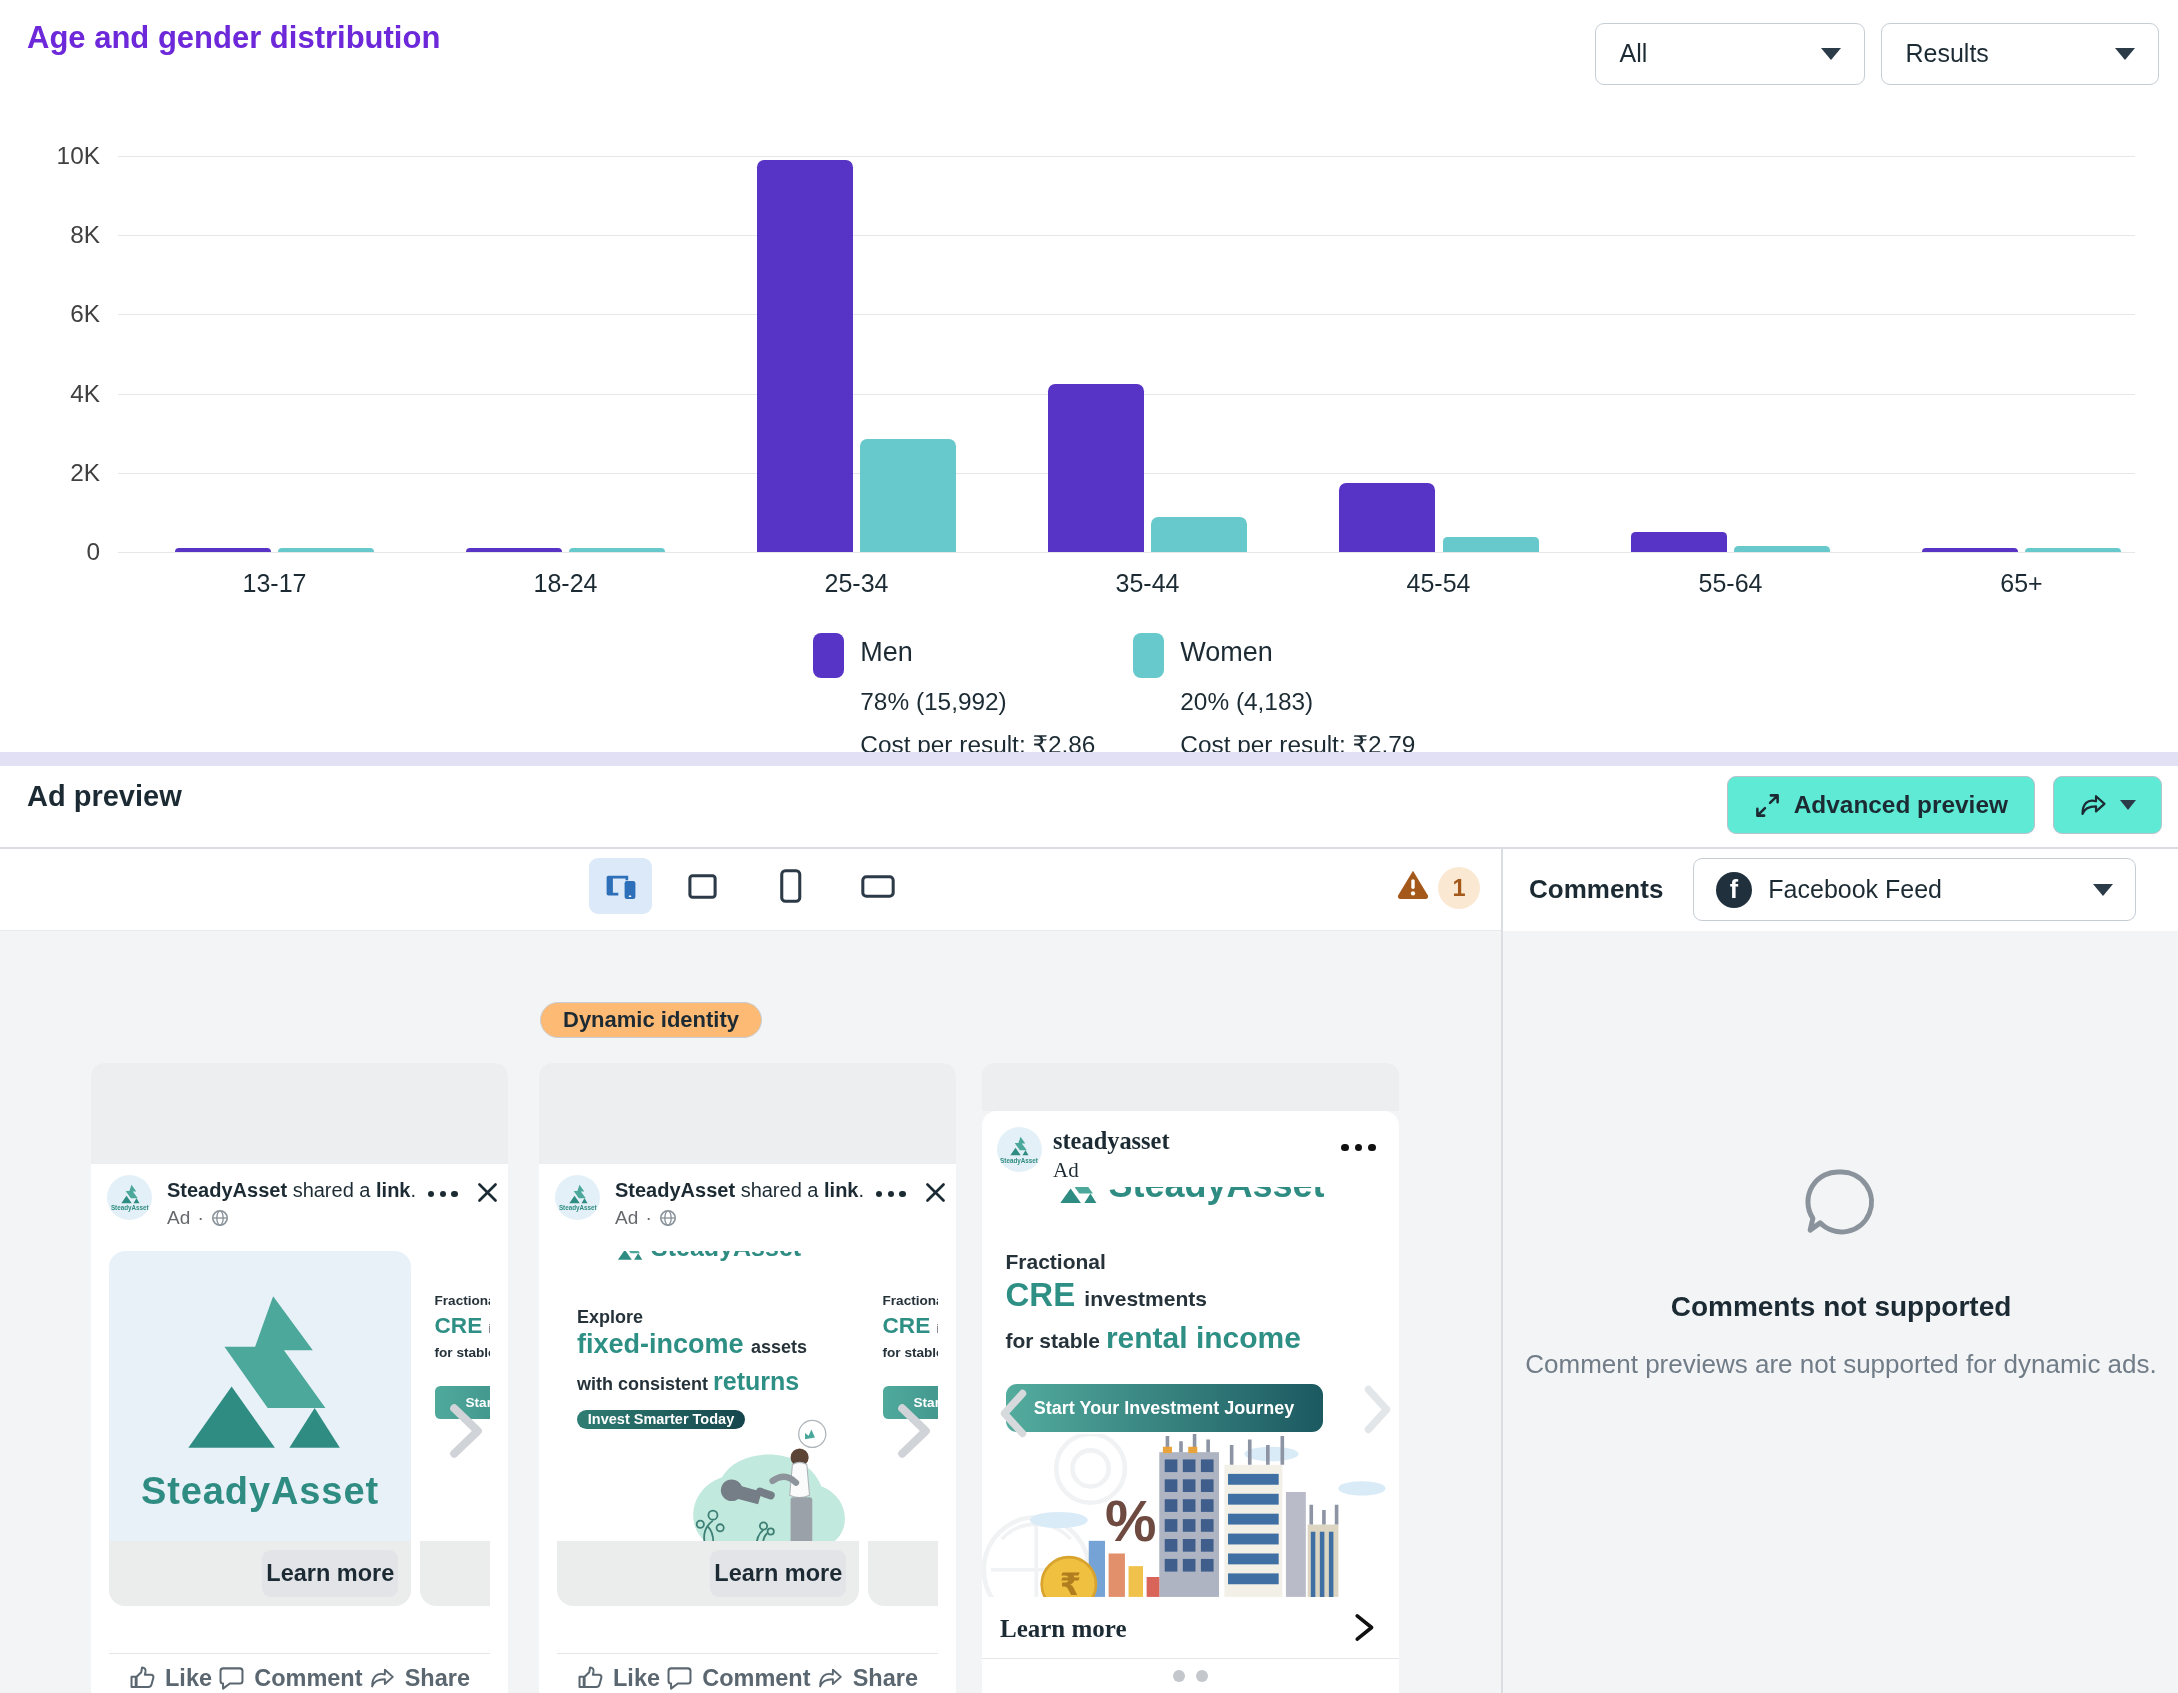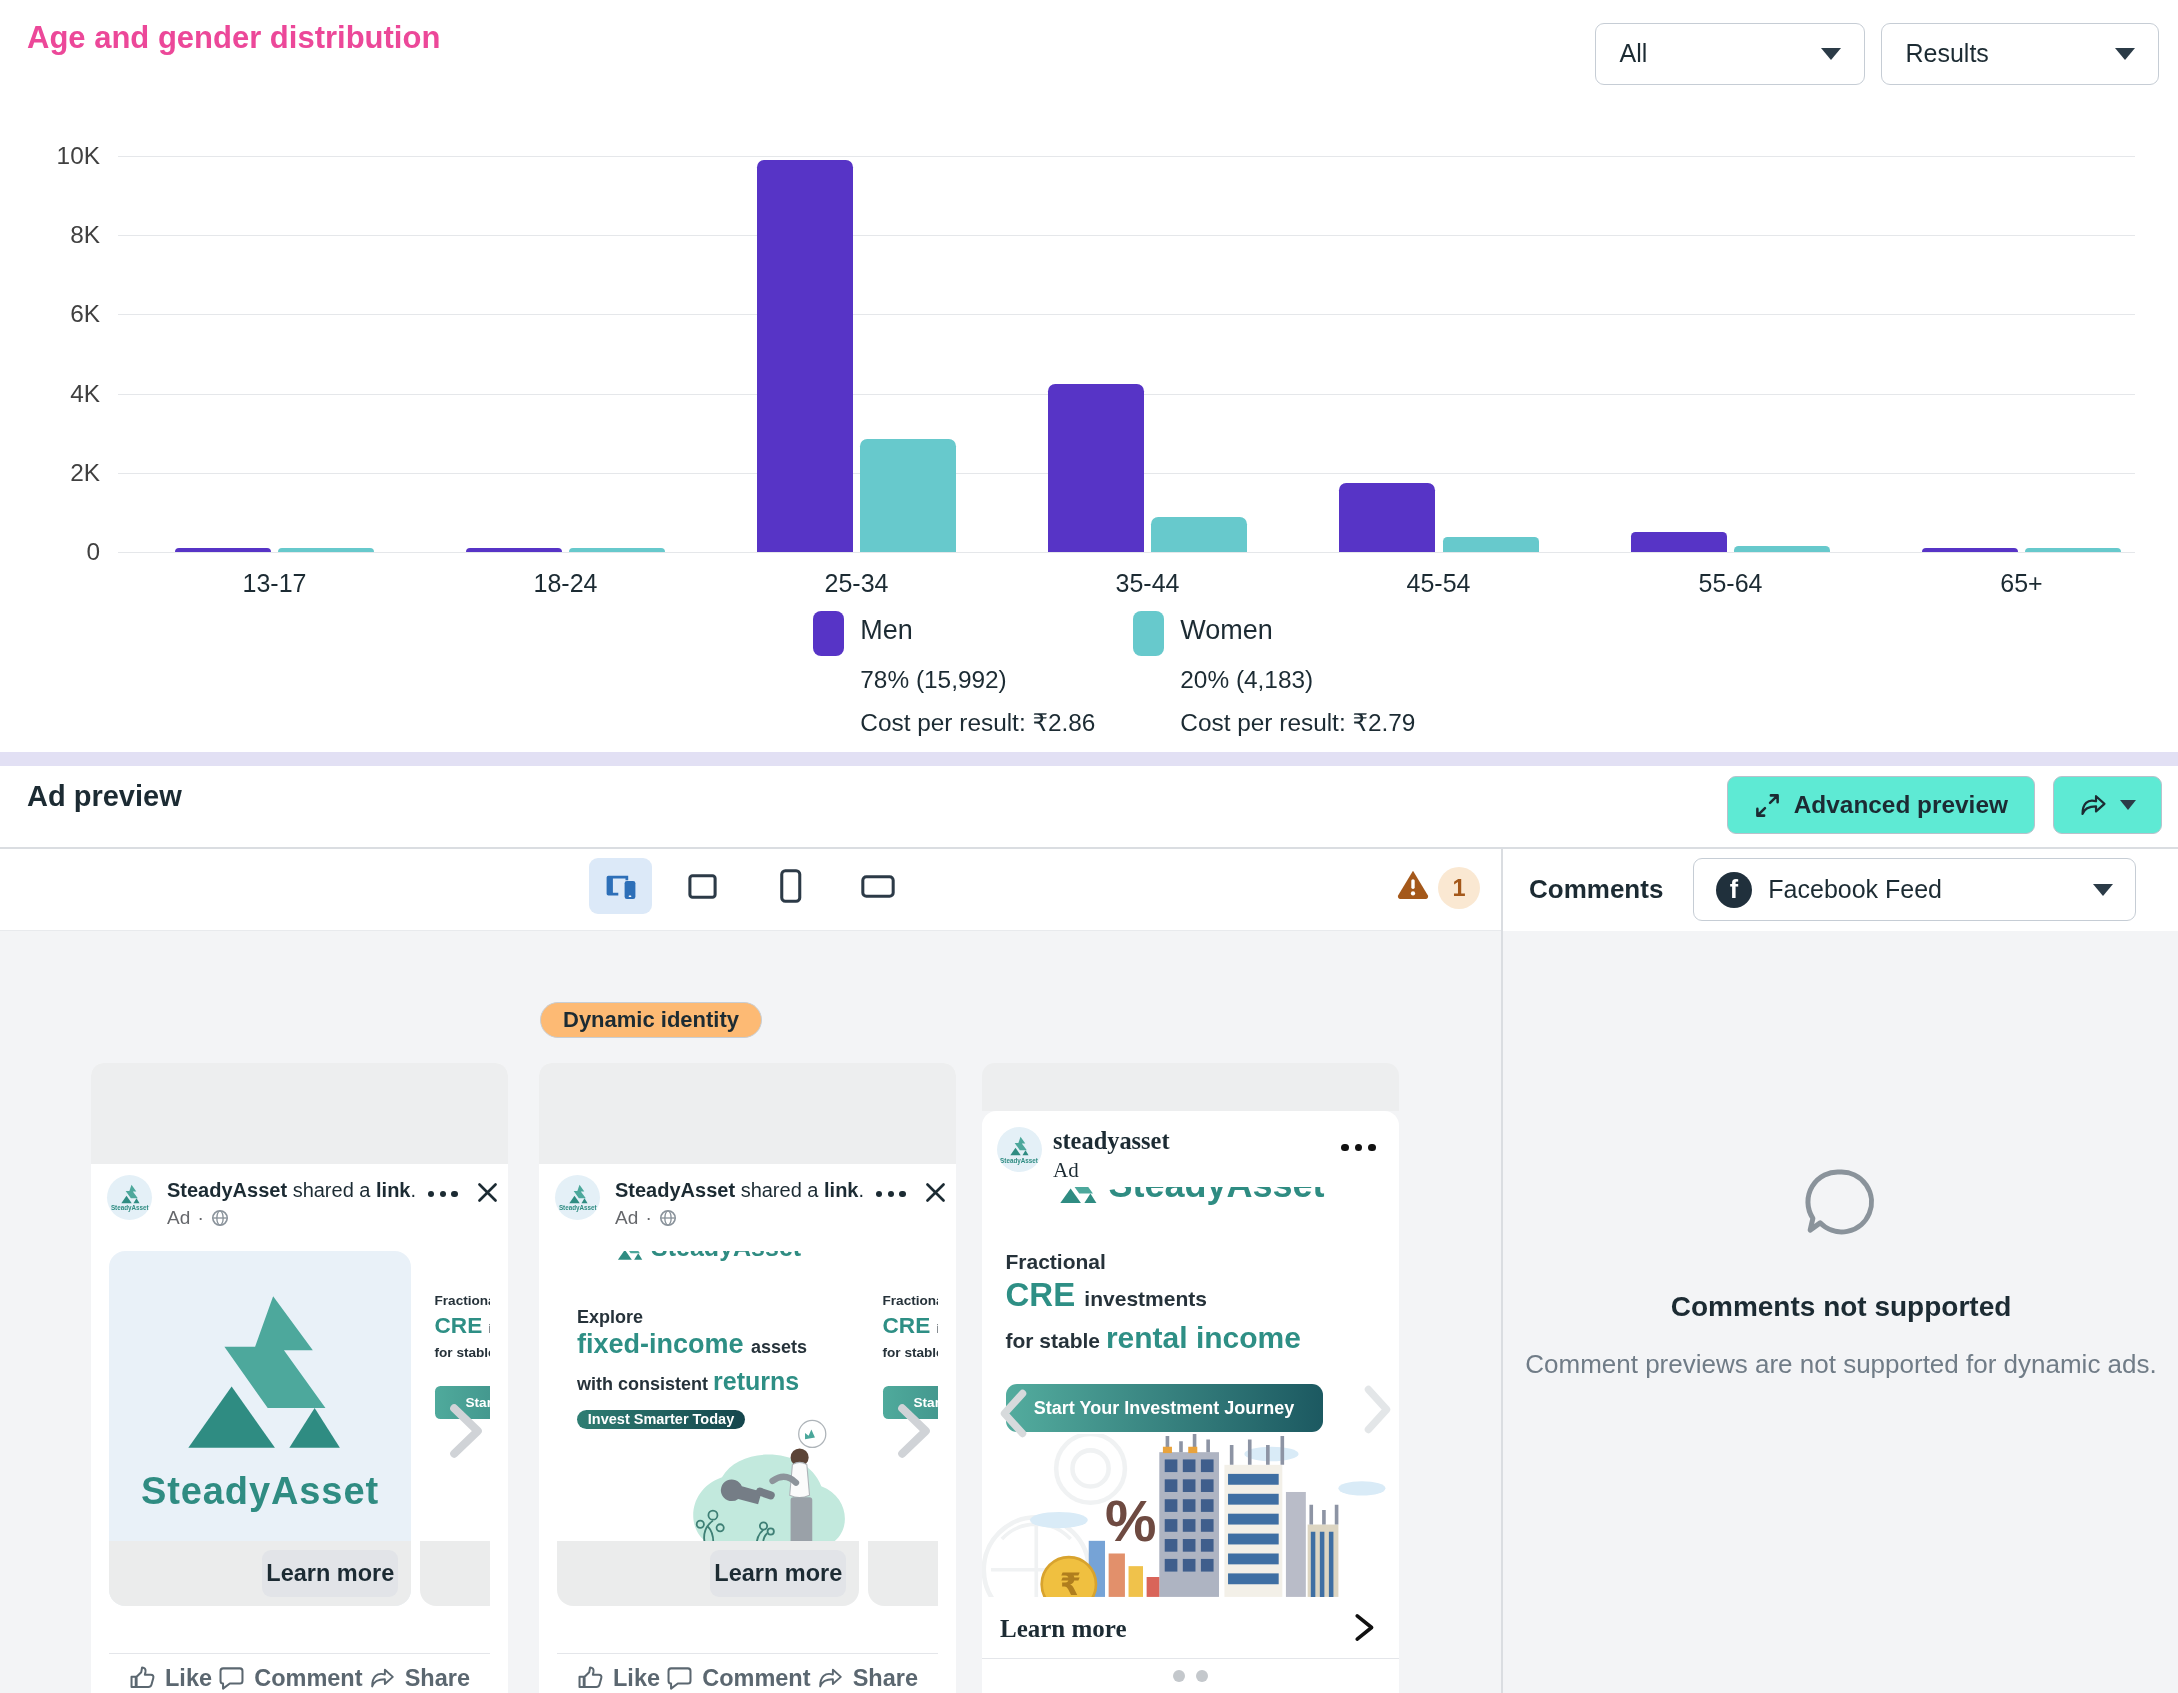--- a/index.html
+++ b/index.html
@@ -1,30 +1,30 @@
 <!DOCTYPE html>
 <html style="font-size:14.5px"><head>
 <meta charset="utf-8">
 <style>
   * { margin:0; padding:0; box-sizing:border-box; }
   body { font-family:"Liberation Sans","DejaVu Sans",sans-serif; color:#1C2B33; }
   .page { position:relative; width:2178px; height:1693px; background:#fff; overflow:hidden; }
 
-  .page-title { position:absolute; left:27px; top:20px; font-size:31px; font-weight:700; color:#ec4899; }
+  .page-title { position:absolute; left:27px; top:20px; font-size:31px; font-weight:700; color:#6d28d9; }
   .dd { position:absolute; height:62px; border:1.8px solid #C6CDD5; border-radius:9px; display:flex; align-items:center; justify-content:space-between; padding:0 23.5px; font-size:25px; color:#1C2B33; background:#fff; cursor:pointer; }
   .caret { width:0; height:0; border-left:10px solid transparent; border-right:10px solid transparent; border-top:12.7px solid #2B3B47; }
   .caret.sm { border-left-width:8.1px; border-right-width:8.1px; border-top-width:10px; }
 
   #chart { position:absolute; left:118px; top:156px; width:2017px; height:396px; }
   .gridline { position:absolute; left:0; right:0; height:0.9px; background:#E5E7EA; }
   .ylab { position:absolute; left:-104px; width:86px; text-align:right; font-size:24.4px; color:#404040; transform:translateY(-50%); }
   .bar { position:absolute; bottom:0; width:96px; }
   .xlab { position:absolute; top:413px; width:199px; text-align:center; font-size:25px; color:#1C2B33; }
 
-  .legend-item { position:absolute; top:611px; display:flex; }
+  .legend-item { position:absolute; top:633px; display:flex; }
   .sw { width:31px; height:45px; border-radius:8.1px; flex:none; }
   .leg-text { margin-left:16.3px; }
   .leg-name { font-size:27px; line-height:38px; margin-bottom:9px; }
   .leg-sub { font-size:24.4px; line-height:43px; }
 
   .band { position:absolute; left:0; top:752px; width:100%; height:13.6px; background:#E2E0F4; }
 
   .ph-title { position:absolute; left:27px; top:780px; font-size:29px; font-weight:700; }
   .hdr-divider { position:absolute; left:0; top:847px; width:100%; height:1.8px; background:#DADDE1; }
   .btn { position:absolute; border:1.8px solid #B9C1CB; border-radius:9px; background:#5eead4; display:flex; align-items:center; justify-content:center; cursor:pointer; }

